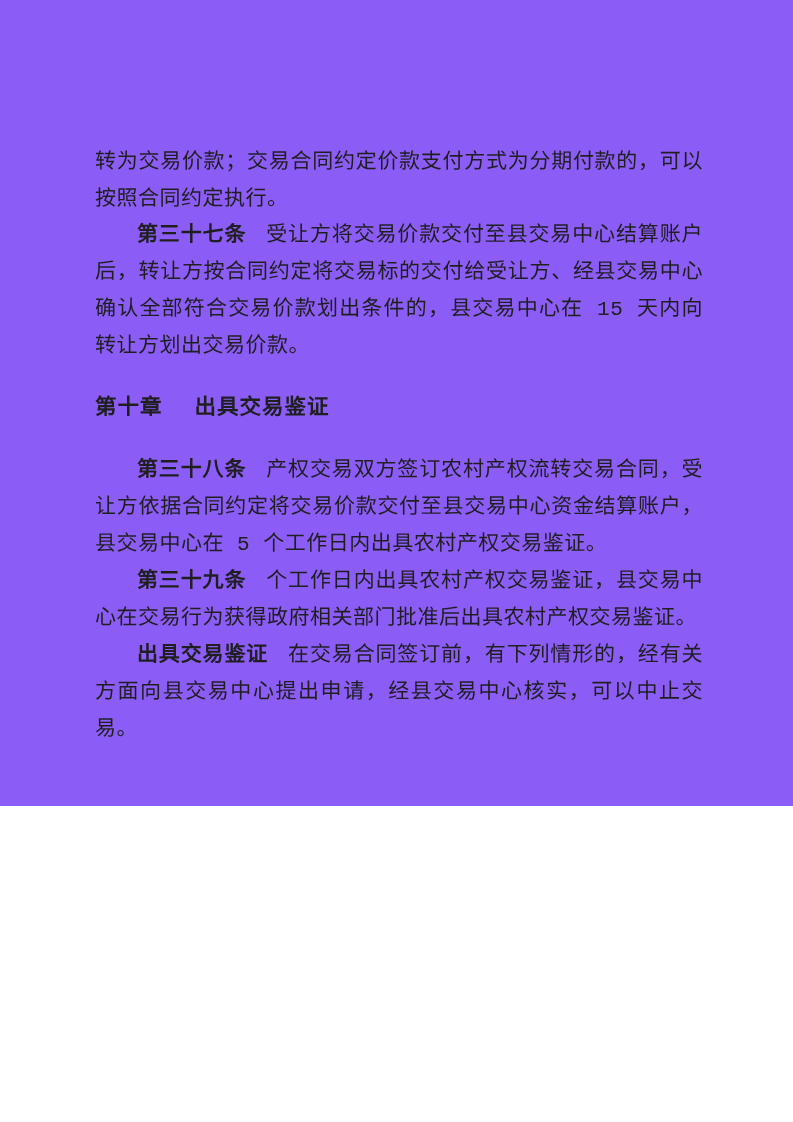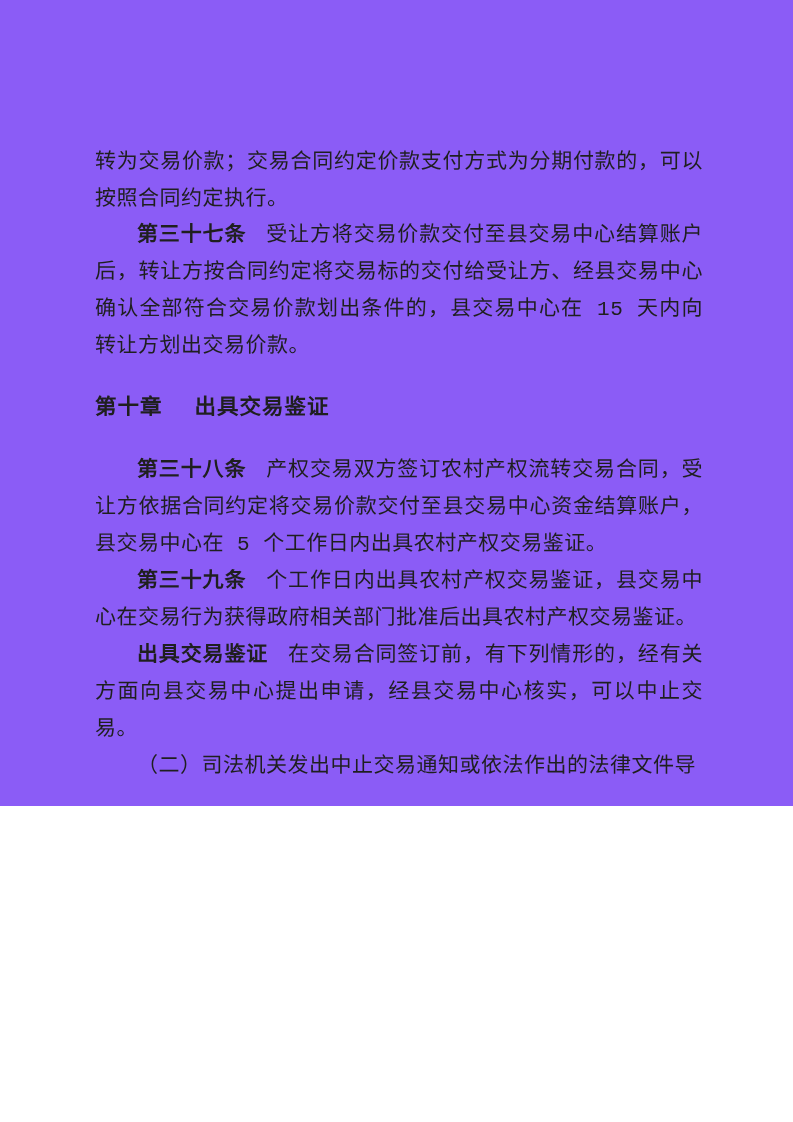--- a/index.html
+++ b/index.html
@@ -88,20 +88,17 @@
       <span class="lead">第三十九条</span><span>个工作日内出具农村产权交易鉴证，县交易中心在交易行为获得政府相关部门批准后出具农村产权交易鉴证。</span>
     </p>
 
 
 
     <p class="para indent">
       <span class="lead">出具交易鉴证</span><span>在交易合同签订前，有下列情形的，经有关方面向县交易中心提出申请，经县交易中心核实，可以中止交易。</span>
     </p>
 
 
-    <p class="para indent">
-      <span>（二）司法机关发出中止交易通知或依法作出的法律文件导</span>
-    </p>
 
   </div>
 
   <div class="page-number">—22—</div>
 </div>
 
 </body></html>

